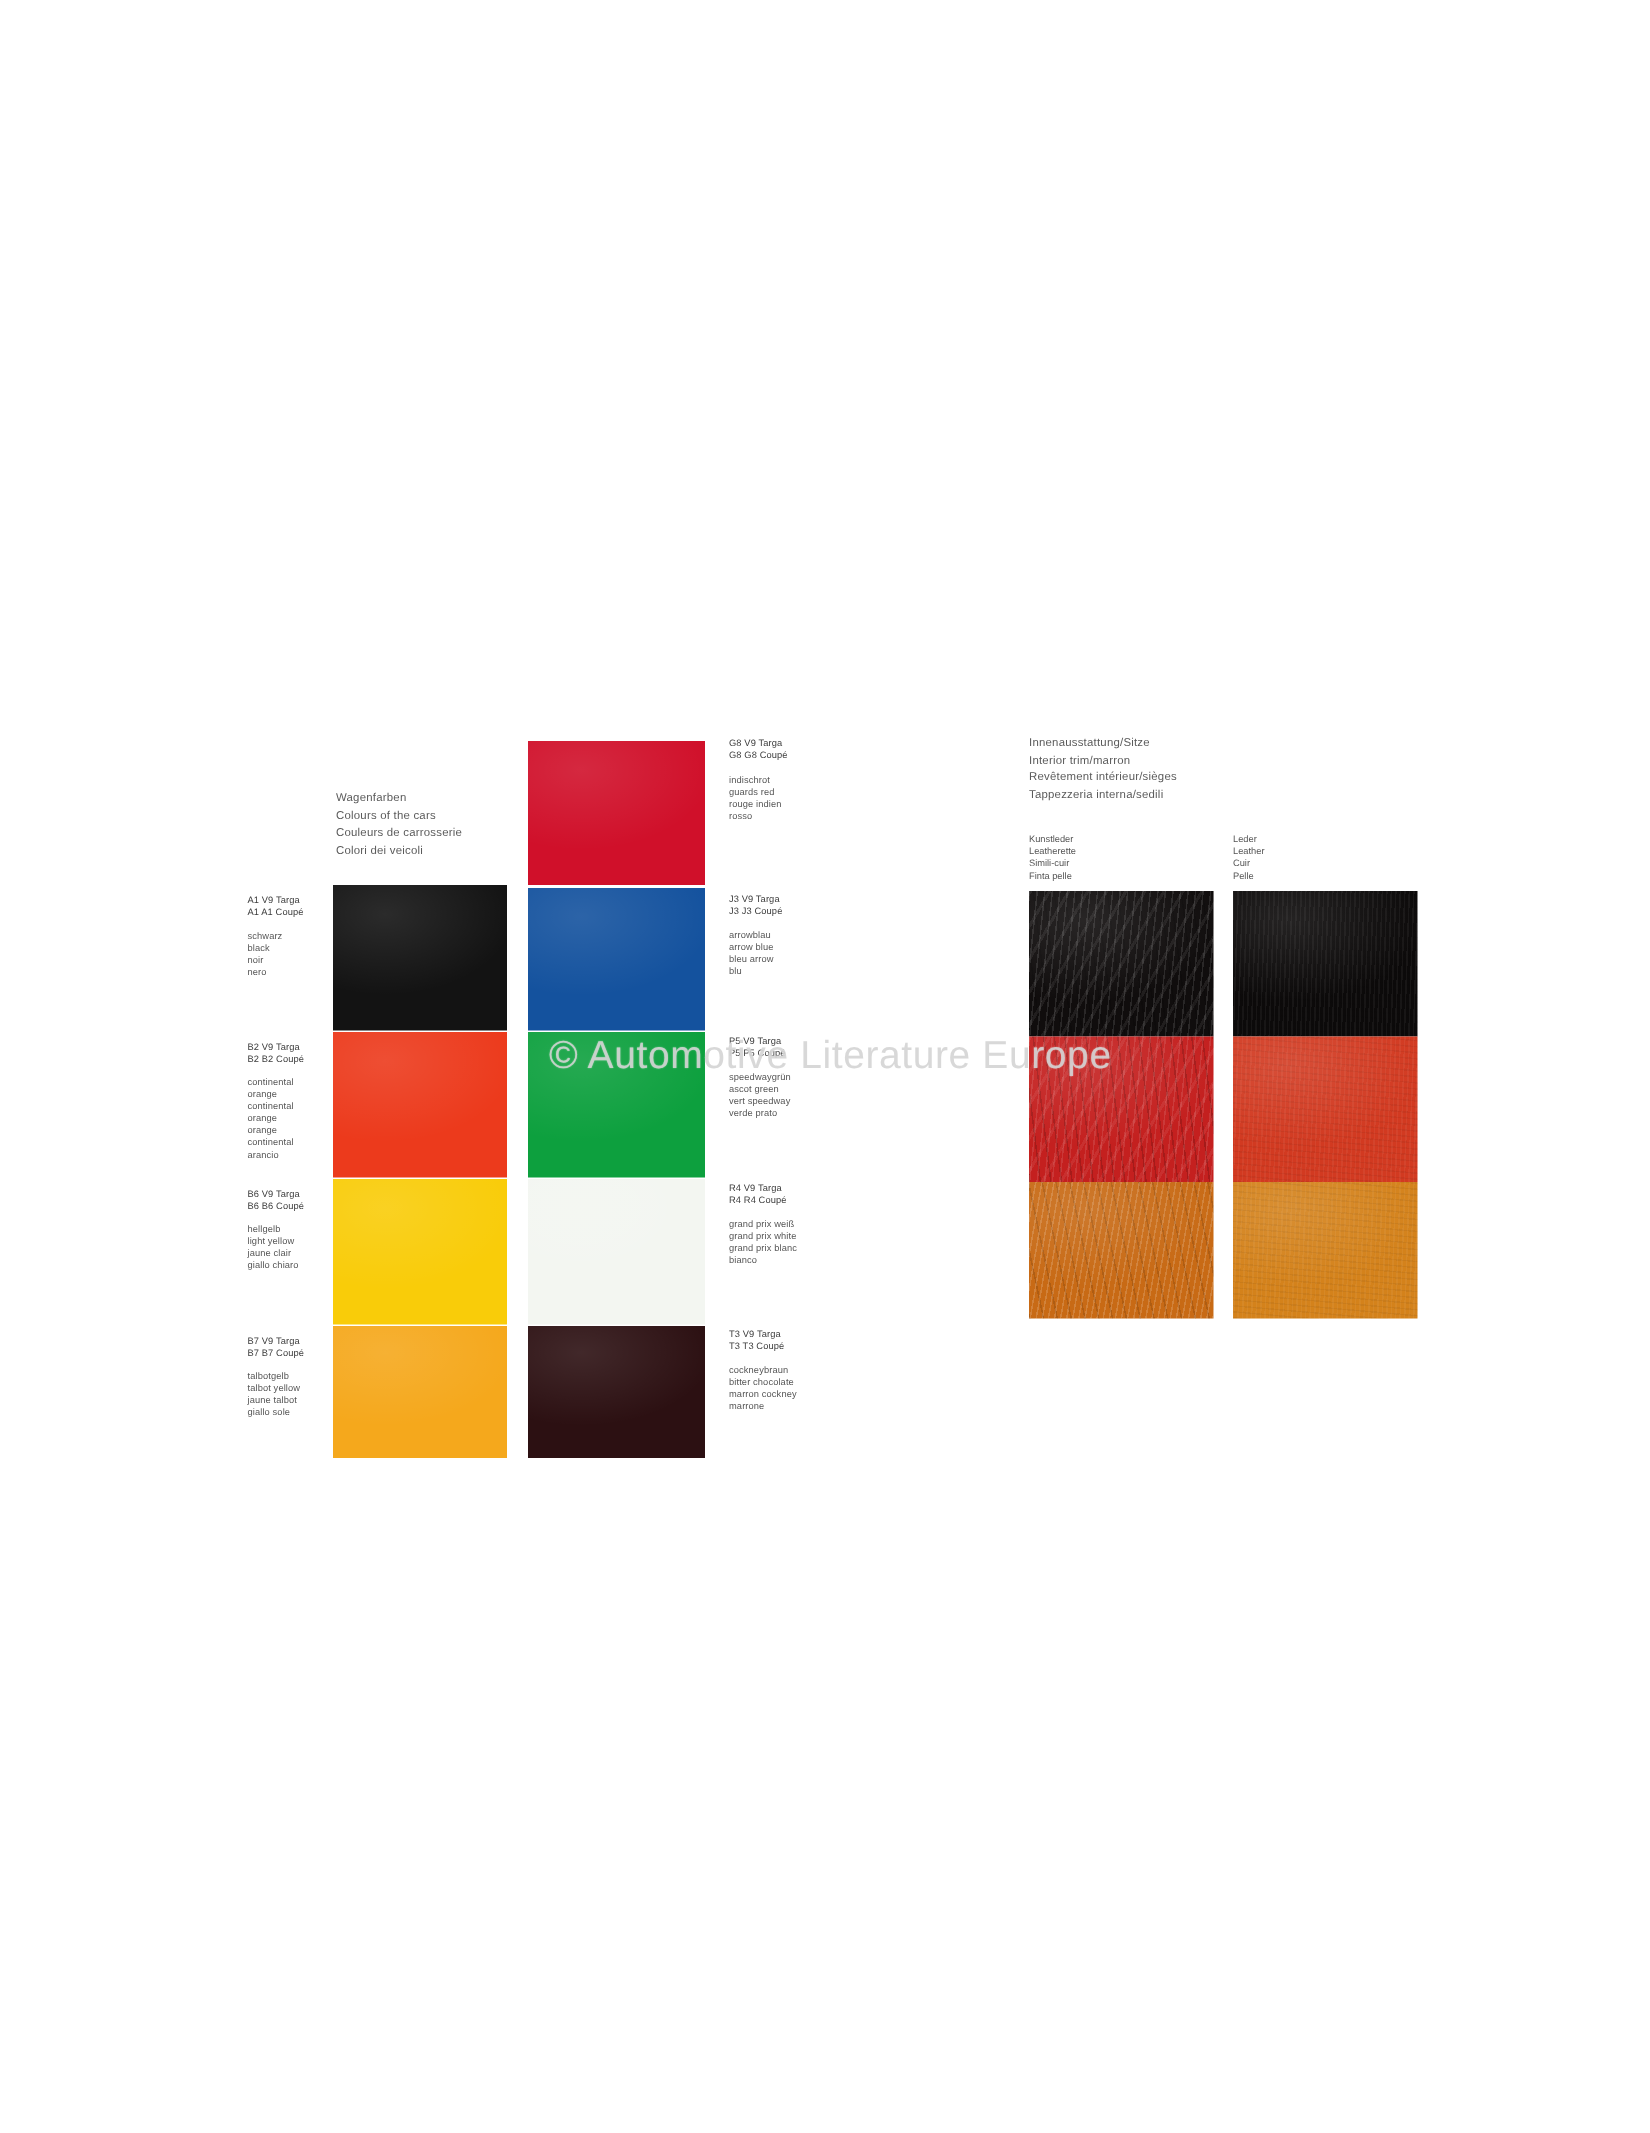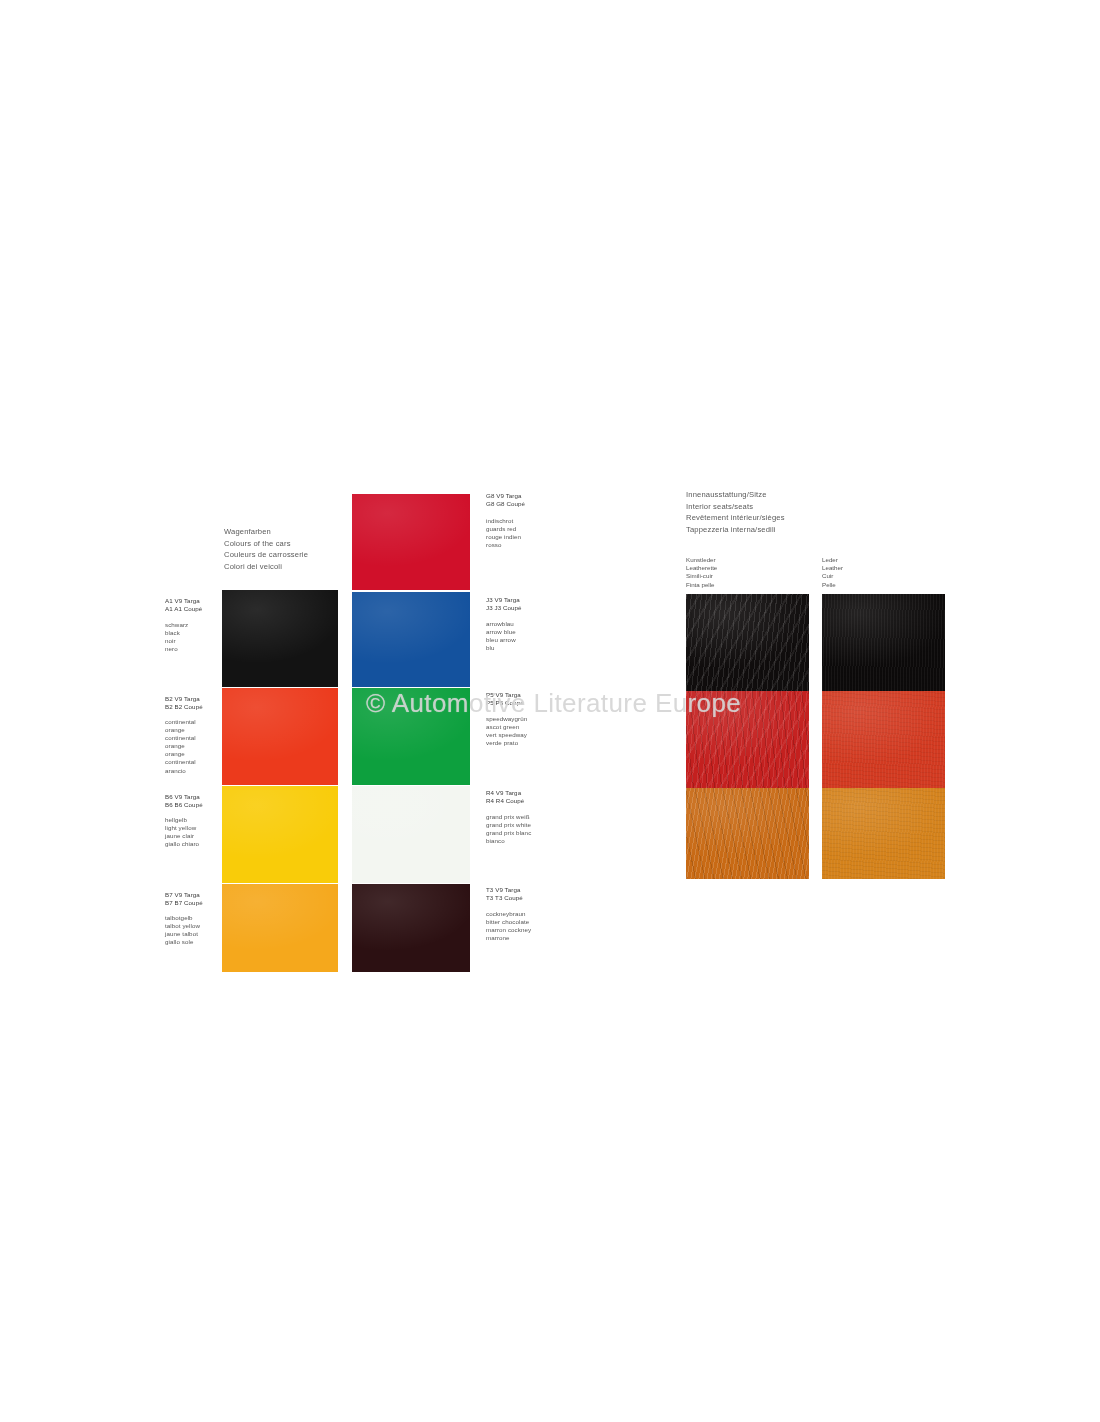--- a/index.html
+++ b/index.html
@@ -204,21 +204,21 @@
 bianco</div>
 
   <div class="abs lbl lbl-code" style="left:486px; top:886px; width:60px;">T3 V9 Targa
 T3 T3 Coupé</div>
   <div class="abs lbl lbl-name" style="left:486px; top:910px; width:60px;">cockneybraun
 bitter chocolate
 marron cockney
 marrone</div>
 
   <div class="abs heading" style="left:686px; top:489px; width:180px;">Innenausstattung/Sitze
-Interior seats/seats
+Interior trim/marron
 Revêtement intérieur/sièges
 Tappezzeria interna/sedili</div>
 
   <div class="abs subheading" style="left:686px; top:556px; width:120px;">Kunstleder
 Leatherette
 Simili-cuir
 Finta pelle</div>
 
   <div class="abs subheading" style="left:822px; top:556px; width:120px;">Leder
 Leather

